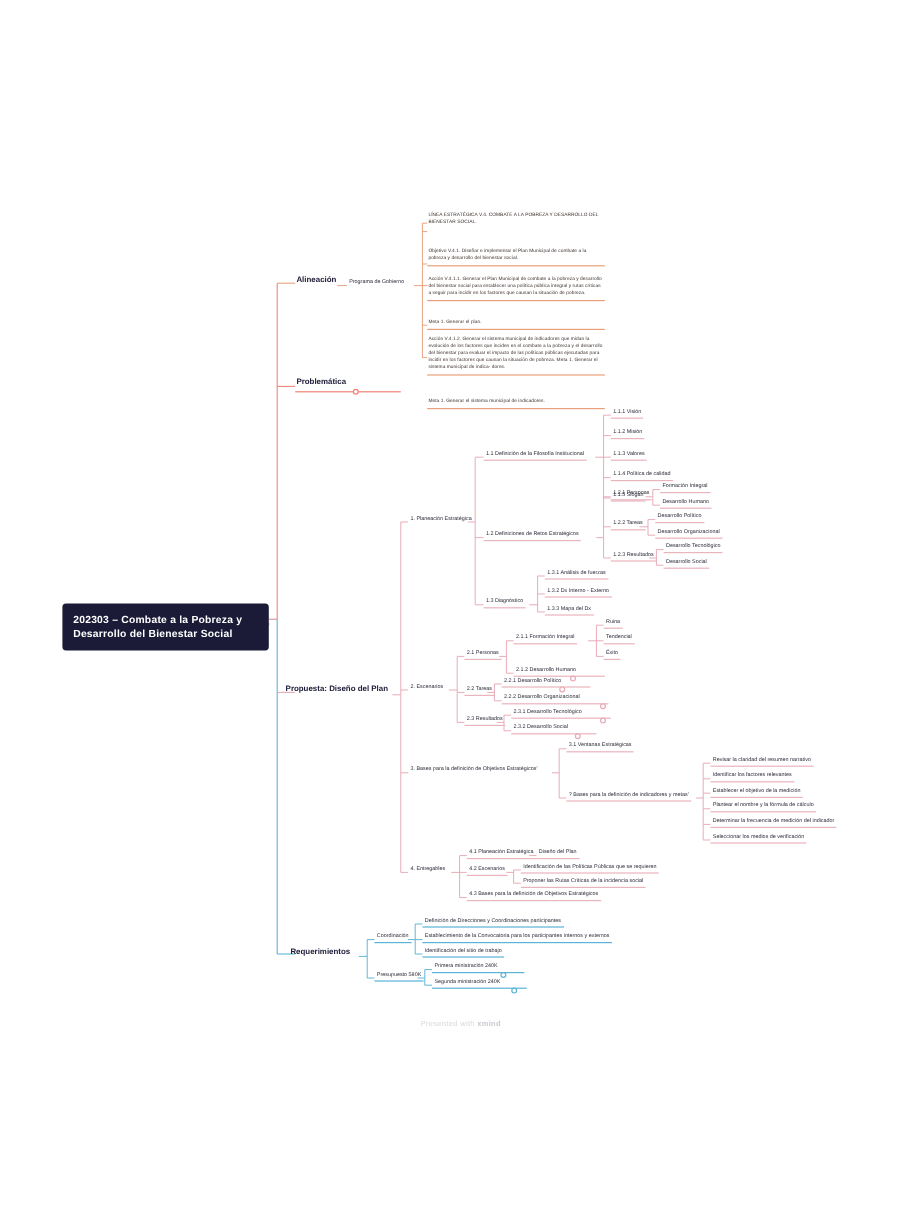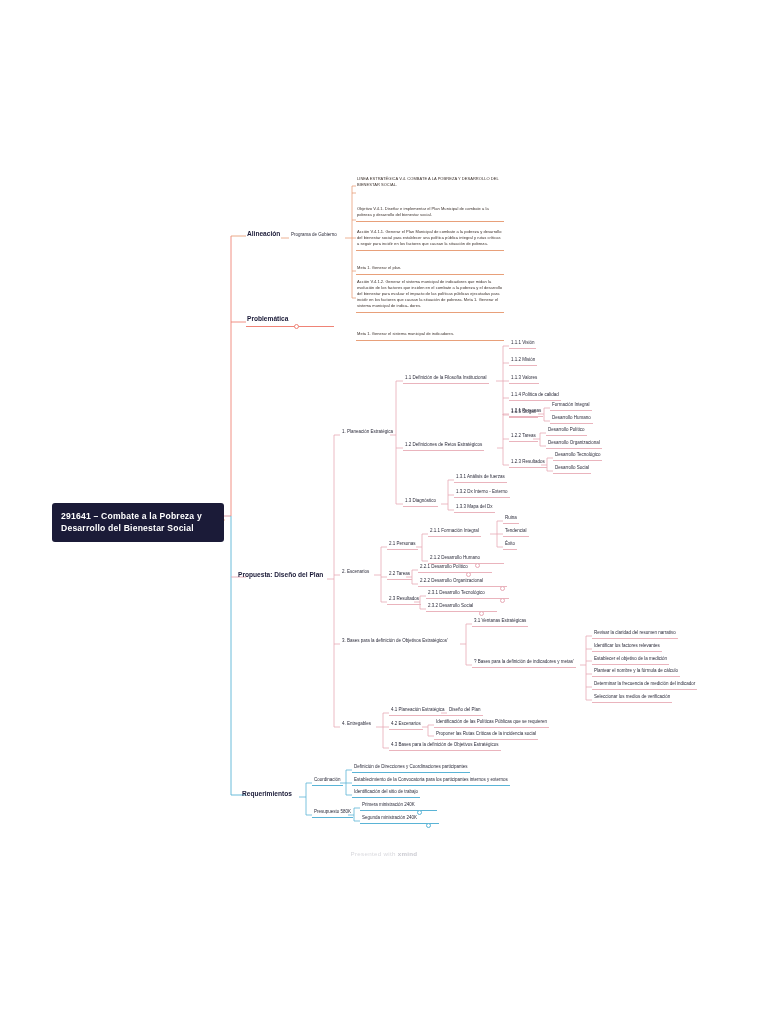--- a/index.html
+++ b/index.html
@@ -265,21 +265,21 @@
       <path d="M346,795 L352,795"></path>
 
       <path d="M348,815 L354,815"></path>
       <path d="M354,808 L354,821"></path>
       <path d="M354,808 L360,808"></path>
       <path d="M354,821 L360,821"></path>
     </g>
   </svg>
 
   <div class="node root" style="left:52px; top:503px;">
-    <span class="node-text">291641 – Combate a la Pobreza y Desarrollo del Bienestar Social</span>
+    <span class="node-text">202303 – Combate a la Pobreza y Desarrollo del Bienestar Social</span>
   </div>
 
   <div class="node branch" style="left:246px; top:228px;">
     <span class="node-text">Alineación</span>
   </div>
 
   <div class="node lbl" style="left:289px; top:231px;">
     <span class="node-text">Programa de Gobierno</span>
   </div>
 

